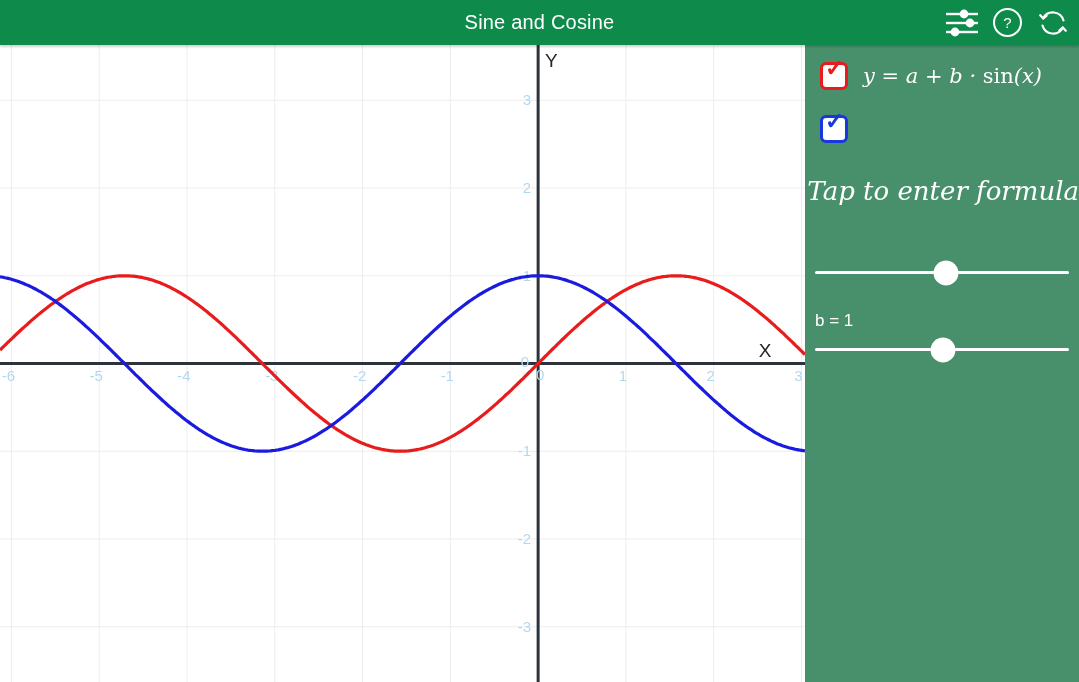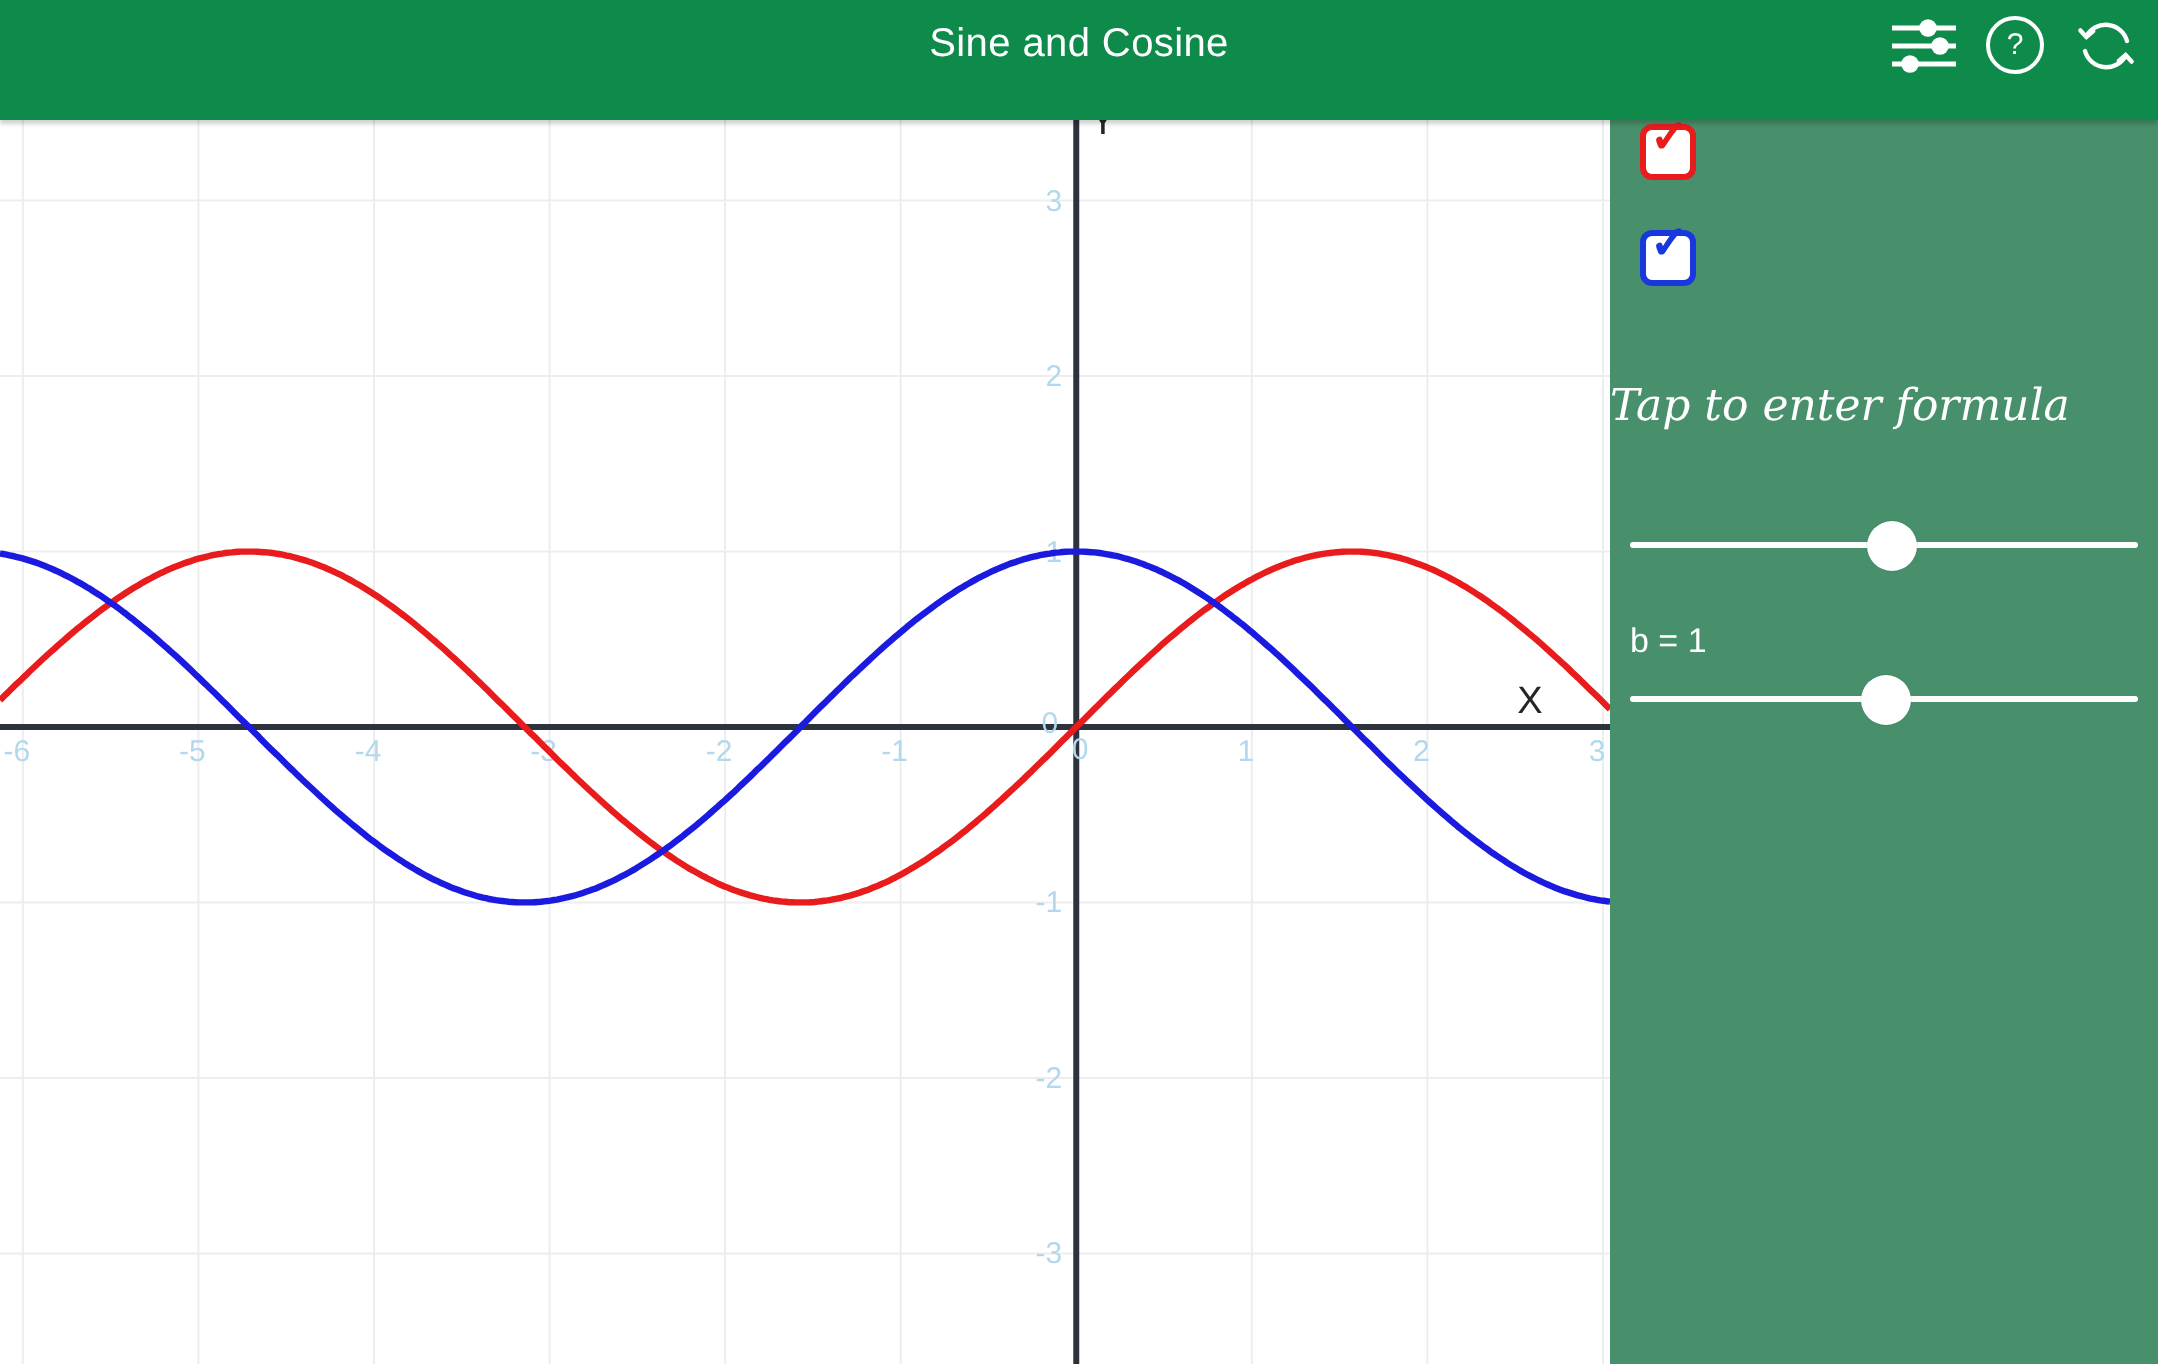--- a/index.html
+++ b/index.html
@@ -2,21 +2,21 @@
 <html><head>
 <meta charset="utf-8">
 <style>
   html,body{margin:0;padding:0;}
   body{
     width:1079px;height:682px;position:relative;overflow:hidden;
     font-family:"Liberation Sans",sans-serif;background:#fff;
   }
   
   .header{
-    position:absolute;top:0;left:0;width:1079px;height:60px;
+    position:absolute;top:0;left:0;width:1079px;height:45px;
     background:#0e8a4b;z-index:5;box-shadow:0 2px 2px rgba(0,0,0,.18);
   }
   .header .title{
     color:#fff;font-size:20px;line-height:45px;text-align:center;
     letter-spacing:.2px;
   }
   .header-icons{
     position:absolute;right:10px;top:0;height:45px;
     display:flex;align-items:center;gap:15px;
   }
@@ -49,23 +49,23 @@
   }
   .checkbox .check{
     position:absolute;top:-8px;left:2px;font-size:23px;font-weight:bold;line-height:1;
   }
   .formula{
     color:#fff;font-family:"DejaVu Serif","Liberation Serif",serif;
     font-style:italic;font-size:21px;cursor:pointer;white-space:nowrap;
   }
   .formula .fn{font-style:normal;}
   .hint{
-    position:absolute;top:131px;left:0;width:100%;text-align:left;
+    position:absolute;top:131px;left:0;width:100%;text-align:right;
     color:#fff;font-family:"DejaVu Serif","Liberation Serif",serif;
-    font-style:italic;font-size:22px;margin-top:15px;
+    font-style:italic;font-size:26px;
   }
   .slider{position:absolute;left:10px;width:254px;height:56px;}
   .slider-a{top:189px;}
   .slider-b{top:266px;}
   .slider-label{color:#fff;font-size:17px;}
   .track{
     position:absolute;top:37px;left:0;right:0;height:3px;
     background:#fff;border-radius:2px;cursor:pointer;
   }
   .handle{
@@ -146,20 +146,23 @@
       <path d="M0.0 231.8L1.6 232.0L3.2 232.3L4.8 232.7L6.4 233.0L8.0 233.4L9.7 233.8L11.3 234.2L12.9 234.7L14.5 235.2L16.1 235.7L17.7 236.2L19.3 236.8L20.9 237.4L22.5 238.0L24.1 238.7L25.8 239.4L27.4 240.1L29.0 240.8L30.6 241.6L32.2 242.4L33.8 243.2L35.4 244.0L37.0 244.9L38.6 245.8L40.3 246.7L41.9 247.6L43.5 248.6L45.1 249.5L46.7 250.6L48.3 251.6L49.9 252.6L51.5 253.7L53.1 254.8L54.7 255.9L56.3 257.1L58.0 258.2L59.6 259.4L61.2 260.6L62.8 261.8L64.4 263.1L66.0 264.3L67.6 265.6L69.2 266.9L70.8 268.2L72.4 269.5L74.1 270.9L75.7 272.2L77.3 273.6L78.9 275.0L80.5 276.4L82.1 277.8L83.7 279.2L85.3 280.7L86.9 282.1L88.6 283.6L90.2 285.1L91.8 286.6L93.4 288.1L95.0 289.6L96.6 291.1L98.2 292.7L99.8 294.2L101.4 295.8L103.0 297.3L104.6 298.9L106.3 300.5L107.9 302.0L109.5 303.6L111.1 305.2L112.7 306.8L114.3 308.4L115.9 310.0L117.5 311.6L119.1 313.2L120.7 314.8L122.4 316.4L124.0 318.0L125.6 319.6L127.2 321.2L128.8 322.8L130.4 324.5L132.0 326.1L133.6 327.7L135.2 329.3L136.9 330.9L138.5 332.4L140.1 334.0L141.7 335.6L143.3 337.2L144.9 338.8L146.5 340.3L148.1 341.9L149.7 343.4L151.3 345.0L152.9 346.5L154.6 348.0L156.2 349.5L157.8 351.0L159.4 352.5L161.0 354.0L162.6 355.5L164.2 356.9L165.8 358.3L167.4 359.8L169.0 361.2L170.7 362.6L172.3 364.0L173.9 365.3L175.5 366.7L177.1 368.0L178.7 369.3L180.3 370.6L181.9 371.9L183.5 373.2L185.1 374.5L186.8 375.7L188.4 376.9L190.0 378.1L191.6 379.3L193.2 380.4L194.8 381.5L196.4 382.6L198.0 383.7L199.6 384.8L201.3 385.8L202.9 386.9L204.5 387.9L206.1 388.8L207.7 389.8L209.3 390.7L210.9 391.6L212.5 392.5L214.1 393.3L215.7 394.2L217.4 395.0L219.0 395.7L220.6 396.5L222.2 397.2L223.8 397.9L225.4 398.6L227.0 399.2L228.6 399.8L230.2 400.4L231.8 401.0L233.4 401.5L235.1 402.0L236.7 402.5L238.3 403.0L239.9 403.4L241.5 403.8L243.1 404.1L244.7 404.5L246.3 404.8L247.9 405.1L249.5 405.3L251.2 405.5L252.8 405.7L254.4 405.9L256.0 406.0L257.6 406.1L259.2 406.2L260.8 406.2L262.4 406.2L264.0 406.2L265.6 406.2L267.3 406.1L268.9 406.0L270.5 405.9L272.1 405.7L273.7 405.5L275.3 405.3L276.9 405.0L278.5 404.8L280.1 404.4L281.7 404.1L283.4 403.7L285.0 403.3L286.6 402.9L288.2 402.5L289.8 402.0L291.4 401.5L293.0 400.9L294.6 400.4L296.2 399.8L297.9 399.2L299.5 398.5L301.1 397.8L302.7 397.1L304.3 396.4L305.9 395.7L307.5 394.9L309.1 394.1L310.7 393.2L312.3 392.4L314.0 391.5L315.6 390.6L317.2 389.7L318.8 388.7L320.4 387.7L322.0 386.7L323.6 385.7L325.2 384.7L326.8 383.6L328.4 382.5L330.0 381.4L331.7 380.3L333.3 379.1L334.9 378.0L336.5 376.8L338.1 375.5L339.7 374.3L341.3 373.1L342.9 371.8L344.5 370.5L346.1 369.2L347.8 367.9L349.4 366.5L351.0 365.2L352.6 363.8L354.2 362.4L355.8 361.0L357.4 359.6L359.0 358.2L360.6 356.7L362.3 355.3L363.9 353.8L365.5 352.3L367.1 350.9L368.7 349.4L370.3 347.8L371.9 346.3L373.5 344.8L375.1 343.3L376.7 341.7L378.3 340.1L380.0 338.6L381.6 337.0L383.2 335.4L384.8 333.9L386.4 332.3L388.0 330.7L389.6 329.1L391.2 327.5L392.8 325.9L394.5 324.3L396.1 322.7L397.7 321.1L399.3 319.5L400.9 317.8L402.5 316.2L404.1 314.6L405.7 313.0L407.3 311.4L408.9 309.8L410.5 308.2L412.2 306.6L413.8 305.0L415.4 303.4L417.0 301.9L418.6 300.3L420.2 298.7L421.8 297.1L423.4 295.6L425.0 294.0L426.6 292.5L428.3 291.0L429.9 289.4L431.5 287.9L433.1 286.4L434.7 284.9L436.3 283.5L437.9 282.0L439.5 280.5L441.1 279.1L442.8 277.6L444.4 276.2L446.0 274.8L447.6 273.4L449.2 272.1L450.8 270.7L452.4 269.4L454.0 268.0L455.6 266.7L457.2 265.4L458.8 264.2L460.5 262.9L462.1 261.7L463.7 260.5L465.3 259.3L466.9 258.1L468.5 256.9L470.1 255.8L471.7 254.7L473.3 253.6L475.0 252.5L476.6 251.5L478.2 250.4L479.8 249.4L481.4 248.5L483.0 247.5L484.6 246.6L486.2 245.7L487.8 244.8L489.4 243.9L491.1 243.1L492.7 242.3L494.3 241.5L495.9 240.7L497.5 240.0L499.1 239.3L500.7 238.6L502.3 238.0L503.9 237.3L505.5 236.7L507.2 236.2L508.8 235.6L510.4 235.1L512.0 234.6L513.6 234.2L515.2 233.7L516.8 233.3L518.4 233.0L520.0 232.6L521.6 232.3L523.3 232.0L524.9 231.8L526.5 231.5L528.1 231.3L529.7 231.2L531.3 231.0L532.9 230.9L534.5 230.8L536.1 230.8L537.7 230.8L539.3 230.8L541.0 230.8L542.6 230.9L544.2 231.0L545.8 231.1L547.4 231.2L549.0 231.4L550.6 231.6L552.2 231.9L553.8 232.2L555.5 232.5L557.1 232.8L558.7 233.1L560.3 233.5L561.9 234.0L563.5 234.4L565.1 234.9L566.7 235.4L568.3 235.9L569.9 236.5L571.5 237.0L573.2 237.7L574.8 238.3L576.4 239.0L578.0 239.6L579.6 240.4L581.2 241.1L582.8 241.9L584.4 242.7L586.0 243.5L587.7 244.4L589.3 245.2L590.9 246.1L592.5 247.0L594.1 248.0L595.7 249.0L597.3 250.0L598.9 251.0L600.5 252.0L602.1 253.1L603.8 254.2L605.4 255.3L607.0 256.4L608.6 257.5L610.2 258.7L611.8 259.9L613.4 261.1L615.0 262.3L616.6 263.6L618.2 264.8L619.8 266.1L621.5 267.4L623.1 268.7L624.7 270.1L626.3 271.4L627.9 272.8L629.5 274.2L631.1 275.6L632.7 277.0L634.3 278.4L636.0 279.8L637.6 281.3L639.2 282.7L640.8 284.2L642.4 285.7L644.0 287.2L645.6 288.7L647.2 290.2L648.8 291.8L650.4 293.3L652.0 294.8L653.7 296.4L655.3 297.9L656.9 299.5L658.5 301.1L660.1 302.7L661.7 304.3L663.3 305.8L664.9 307.4L666.5 309.0L668.2 310.6L669.8 312.2L671.4 313.9L673.0 315.5L674.6 317.1L676.2 318.7L677.8 320.3L679.4 321.9L681.0 323.5L682.6 325.1L684.3 326.7L685.9 328.3L687.5 329.9L689.1 331.5L690.7 333.1L692.3 334.7L693.9 336.3L695.5 337.8L697.1 339.4L698.7 341.0L700.4 342.5L702.0 344.0L703.6 345.6L705.2 347.1L706.8 348.6L708.4 350.1L710.0 351.6L711.6 353.1L713.2 354.6L714.8 356.0L716.5 357.5L718.1 358.9L719.7 360.3L721.3 361.8L722.9 363.1L724.5 364.5L726.1 365.9L727.7 367.2L729.3 368.6L730.9 369.9L732.6 371.2L734.2 372.5L735.8 373.7L737.4 375.0L739.0 376.2L740.6 377.4L742.2 378.6L743.8 379.7L745.4 380.9L747.0 382.0L748.6 383.1L750.3 384.2L751.9 385.2L753.5 386.3L755.1 387.3L756.7 388.3L758.3 389.2L759.9 390.2L761.5 391.1L763.1 392.0L764.7 392.8L766.4 393.7L768.0 394.5L769.6 395.3L771.2 396.1L772.8 396.8L774.4 397.5L776.0 398.2L777.6 398.9L779.2 399.5L780.8 400.1L782.5 400.7L784.1 401.2L785.7 401.7L787.3 402.2L788.9 402.7L790.5 403.1L792.1 403.5L793.7 403.9L795.3 404.3L796.9 404.6L798.6 404.9L800.2 405.2L801.8 405.4L803.4 405.6L805.0 405.8" fill="none" stroke="#1b1be0" stroke-width="3.2"></path>
     </svg>
 </div>
 
 <div class="panel">
 
   <div class="formula-row row-0">
     <div class="checkbox" style="border-color: rgb(232, 28, 28);">
       <span class="check" style="color: rgb(232, 28, 28);">✓</span>
     </div>
+    <div class="formula">
+      <span>y = a + b · </span><span class="fn">sin</span><span>(x)</span>
+    </div>
   </div>
 
   <div class="formula-row row-1">
     <div class="checkbox" style="border-color: rgb(24, 56, 221);">
       <span class="check" style="color: rgb(24, 56, 221);">✓</span>
     </div>
   </div>
 
   <div class="hint">Tap to enter formula</div>
 

